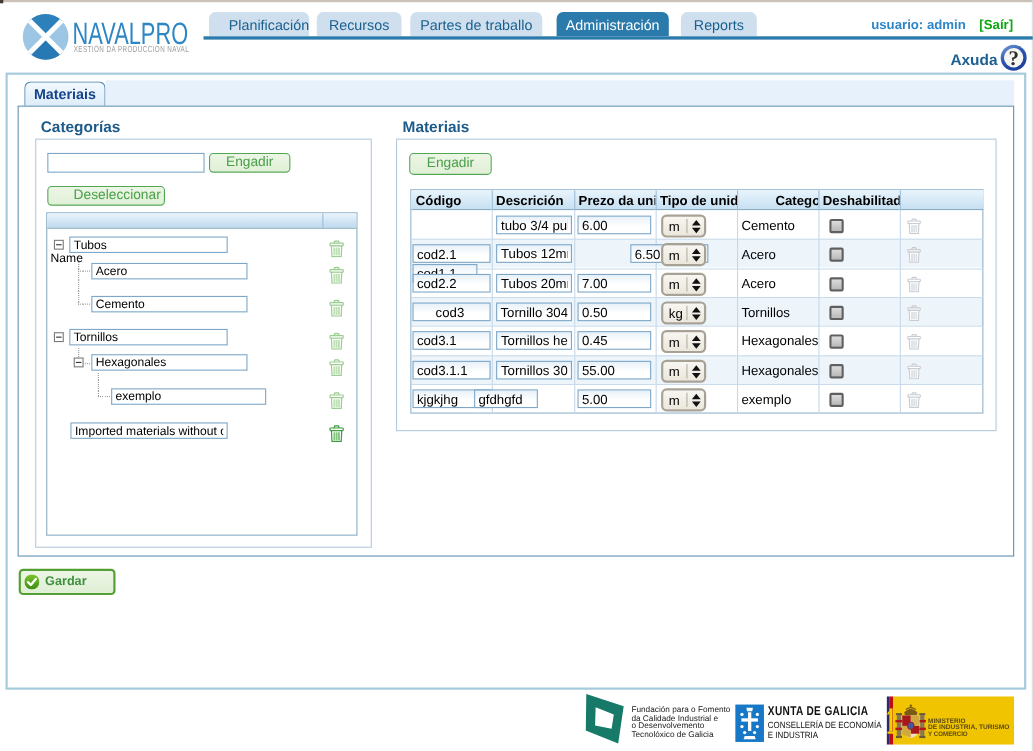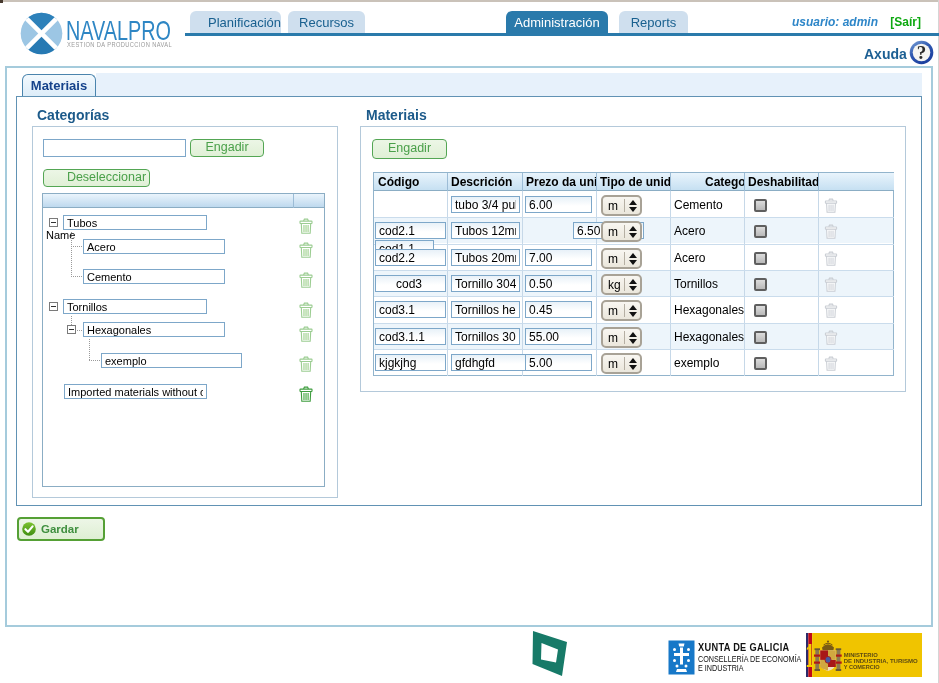--- a/index.html
+++ b/index.html
@@ -5,21 +5,21 @@
 * { margin:0; padding:0; box-sizing:border-box; }
 html,body { width:939px; height:683px; background:#fff; font-family:"Liberation Sans", sans-serif; overflow:hidden; }
 #page { position:relative; width:939px; height:683px; background:#fff; overflow:hidden; }
 .abs { position:absolute; }
 #topline { left:0; top:0; width:939px; height:2px; background:#cac2b9; }
 #topcorner { left:0; top:0; width:3px; height:3px; background:#46392e; }
 #rightedge { right:0; top:0; width:1px; height:683px; background:#d5d5d5; }
 .tab { position:absolute; top:11px; height:22px; background:#cfdfee; border-radius:6px 6px 0 0; color:#19608f; font-size:13px; text-align:center; line-height:23px; }
 .tab.active { background:#2a7aab; color:#fff; }
 #tabbar { left:185px; top:33px; width:754px; height:3px; background:#2a7aab; }
-#user { top:15px; right:61px; color:#2e86c8; font-weight:bold; font-size:12px;font-style:italic; }
+#user { top:15px; right:61px; color:#2e86c8; font-weight:bold; font-size:12px; }
 #sair { top:15px; right:18px; color:#0da810; font-weight:bold; font-size:12px; }
 #crumbs { left:193px; top:45px; font-size:12px; font-weight:bold; color:#2a7aab; letter-spacing:0.4px; }
 .crumbarrow { color:#56a41e; font-size:8px; padding:0 6px; position:relative; top:-1px; }
 #axuda { top:46px; left:864px; color:#1c5f93; font-weight:bold; font-size:14px; }
 #outer { left:5px; top:66px; width:928px; height:561px; border:2px solid #a5cbdc; background:#fff; }
 #striprt { left:96px; top:73px; width:826px; height:23px; background:#e7f1fb; }
 #tabmat { left:22px; top:74px; width:74px; height:23px; border:1px solid #4a84ad; border-bottom:none; border-radius:6px 6px 0 0; background:linear-gradient(#f2f9fe,#dcecf8); color:#15428b; font-weight:bold; font-size:13px; text-align:center; line-height:22px; }
 #panel { left:16px; top:96px; width:906px; height:410px; border:1px solid #6192b4; background:#fff; }
 .h2 { color:#1c5a8a; font-weight:bold; font-size:14px; }
 .box { border:1px solid #b4c9da; background:#fff; }
@@ -68,20 +68,21 @@
         <rect x="19.2" y="-10" width="4.6" height="63" transform="rotate(45 21.5 21.5)"></rect>
         <rect x="19.2" y="-10" width="4.6" height="63" transform="rotate(-45 21.5 21.5)"></rect>
       </g>
     </g>
   </svg>
   <div class="abs" style="left:66px;top:15px;font-size:28px;color:#2e86c4;transform:scaleX(0.708);transform-origin:0 0;white-space:nowrap;">NAVALPRO</div>
   <div class="abs" style="left:67px;top:40px;font-size:8px;color:#9a9a9a;letter-spacing:0.55px;transform:scaleX(0.714);transform-origin:0 0;white-space:nowrap;">XESTION DA PRODUCCION NAVAL</div>
 
   <div class="tab" style="left:190px;width:91px;text-align:right;">Planificación</div>
   <div class="tab" style="left:288px;width:77px;">Recursos</div>
+  <div class="tab" style="left:373px;width:120px;">Partes de traballo</div>
   <div class="tab active" style="left:506px;width:102px;">Administración</div>
   <div class="tab" style="left:619px;width:69px;">Reports</div>
   <div class="abs" id="tabbar"></div>
   <div class="abs" id="user">usuario: admin</div>
   <div class="abs" id="sair">[Saír]</div>
   <div class="abs" id="axuda">Axuda</div>
 
   <svg class="abs" style="left:909px;top:40px" width="25" height="25" viewBox="0 0 25 25">
     <defs>
         <linearGradient id="hg" x1="0" y1="0" x2="0.6" y2="1">
@@ -334,21 +335,21 @@
   <svg class="trash" style="left:824px;top:330px" width="14" height="15" viewBox="0 0 14 16">
       <path d="M4.6 3 L5.4 1.2 L8.6 1.2 L9.4 3" fill="none" stroke="#c9cdd3" stroke-width="1.2"></path>
       <rect x="1" y="3.1" width="12" height="2.4" fill="#fff" stroke="#c9cdd3" stroke-width="1.1" rx="0.5"></rect>
       <path d="M2.3 5.5 L11.7 5.5 L11.2 15.3 L2.8 15.3 Z" fill="#fff" stroke="#c9cdd3" stroke-width="1.1"></path>
       <rect x="4.1" y="7" width="1.7" height="7.2" fill="#dde0e4"></rect>
       <rect x="6.2" y="7" width="1.7" height="7.2" fill="#dde0e4"></rect>
       <rect x="8.3" y="7" width="1.7" height="7.2" fill="#dde0e4"></rect>
     </svg>
 
   <input class="rinp" style="left: 375px; top: 354px; width: 71px;" value="kjgkjhg">
-  <input class="rinp" style="left: 451px; top: 354px; width: 89px;" value="gfdhgfd">
+  <input class="rinp" style="left: 431px; top: 354px; width: 58px;" value="gfdhgfd">
   <input class="rinp" style="left: 525px; top: 354px; width: 67px;" value="5.00">
   <div class="spin" style="left:601px;top:353px;">
       <span class="val">m</span>
       <span class="dv"></span>
       <span class="up"></span>
       <span class="dn"></span>
     </div>
   <div class="cattx" style="top:356px;">exemplo</div>
   <div class="chk" style="top:357px;"></div>
   <svg class="trash" style="left:824px;top:356px" width="14" height="15" viewBox="0 0 14 16">
@@ -369,20 +370,21 @@
         </linearGradient>
       </defs>
     <circle cx="7" cy="7" r="6.8" fill="url(#gg)"></circle>
     <path d="M3.4 7.2 L6 9.8 L10.6 4.4" stroke="#fff" stroke-width="2.1" fill="none" stroke-linecap="round" stroke-linejoin="round"></path>
   </svg>
   <div class="abs" style="left:41px;top:523px;font-size:11.5px;font-weight:bold;color:#3f8f3f;">Gardar</div>
 
   <svg class="abs" style="left:532px;top:629px" width="36" height="48" viewBox="0 0 36 48">
     <path fill-rule="evenodd" fill="#177a68" d="M1 2 L35 13 L30 47 L0.5 35 Z M9.5 14 L26 20.5 L24 33.5 L9 30.5 Z"></path>
   </svg>
+  <div class="abs" style="left:574px;top:641px;font-size:7.5px;line-height:7.7px;color:#222;">Fundación para o Fomento<br>da Calidade Industrial e<br>o Desenvolvemento<br>Tecnolóxico de Galicia</div>
   <svg class="abs" style="left:668px;top:640px" width="27" height="35" viewBox="0 0 27 35">
     <rect x="0.5" y="0.5" width="26" height="34" fill="#1778c8"></rect>
     <g fill="#fff">
       <path d="M10.5 3.5 h6 l-0.7 3 h-4.6 Z"></path>
       <rect x="12" y="7.5" width="3" height="17"></rect>
       <rect x="6" y="13" width="15" height="3"></rect>
       <circle cx="6.5" cy="9.5" r="1.5"></circle>
       <circle cx="20.5" cy="9.5" r="1.5"></circle>
       <circle cx="6.5" cy="20.5" r="1.5"></circle>
       <circle cx="20.5" cy="20.5" r="1.5"></circle>

